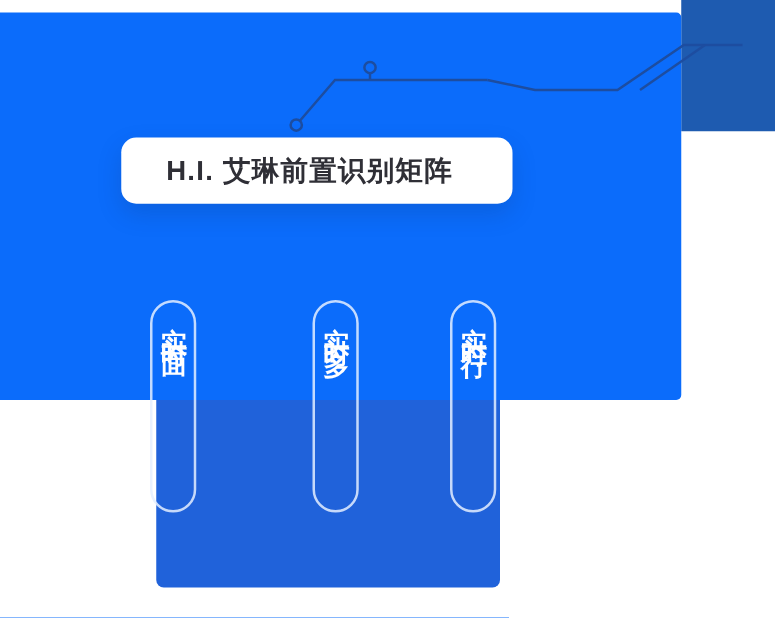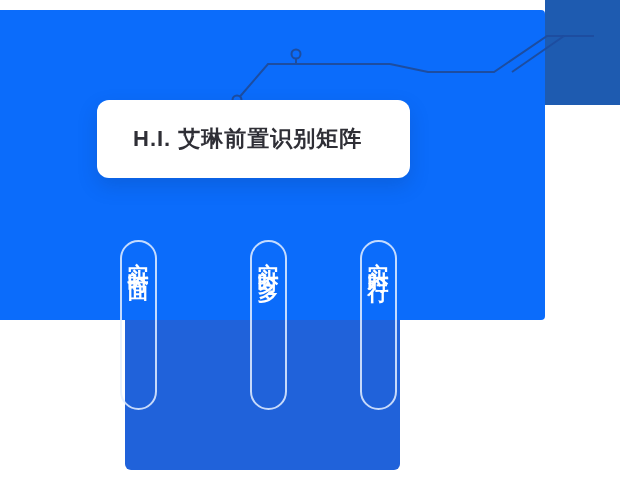--- a/index.html
+++ b/index.html
@@ -32,22 +32,22 @@
   
   .circuit {
     position:absolute; left:0; top:0;
     width:620px; height:494px;
     z-index:2;
     pointer-events:none;
   }
 
   
   .title-card {
-    position:absolute; left:97px; top:100px;
-    width:313px; height:78px;
+    position:absolute; left:97px; top:110px;
+    width:313px; height:53px;
     background:#ffffff;
     border-radius:12px;
     box-shadow:0 8px 20px rgba(15,50,110,0.20);
     display:flex; align-items:center;
     padding-left:36px;
     box-sizing:border-box;
     z-index:4;
   }
   .title-card .title-text {
     font-size:22px;

